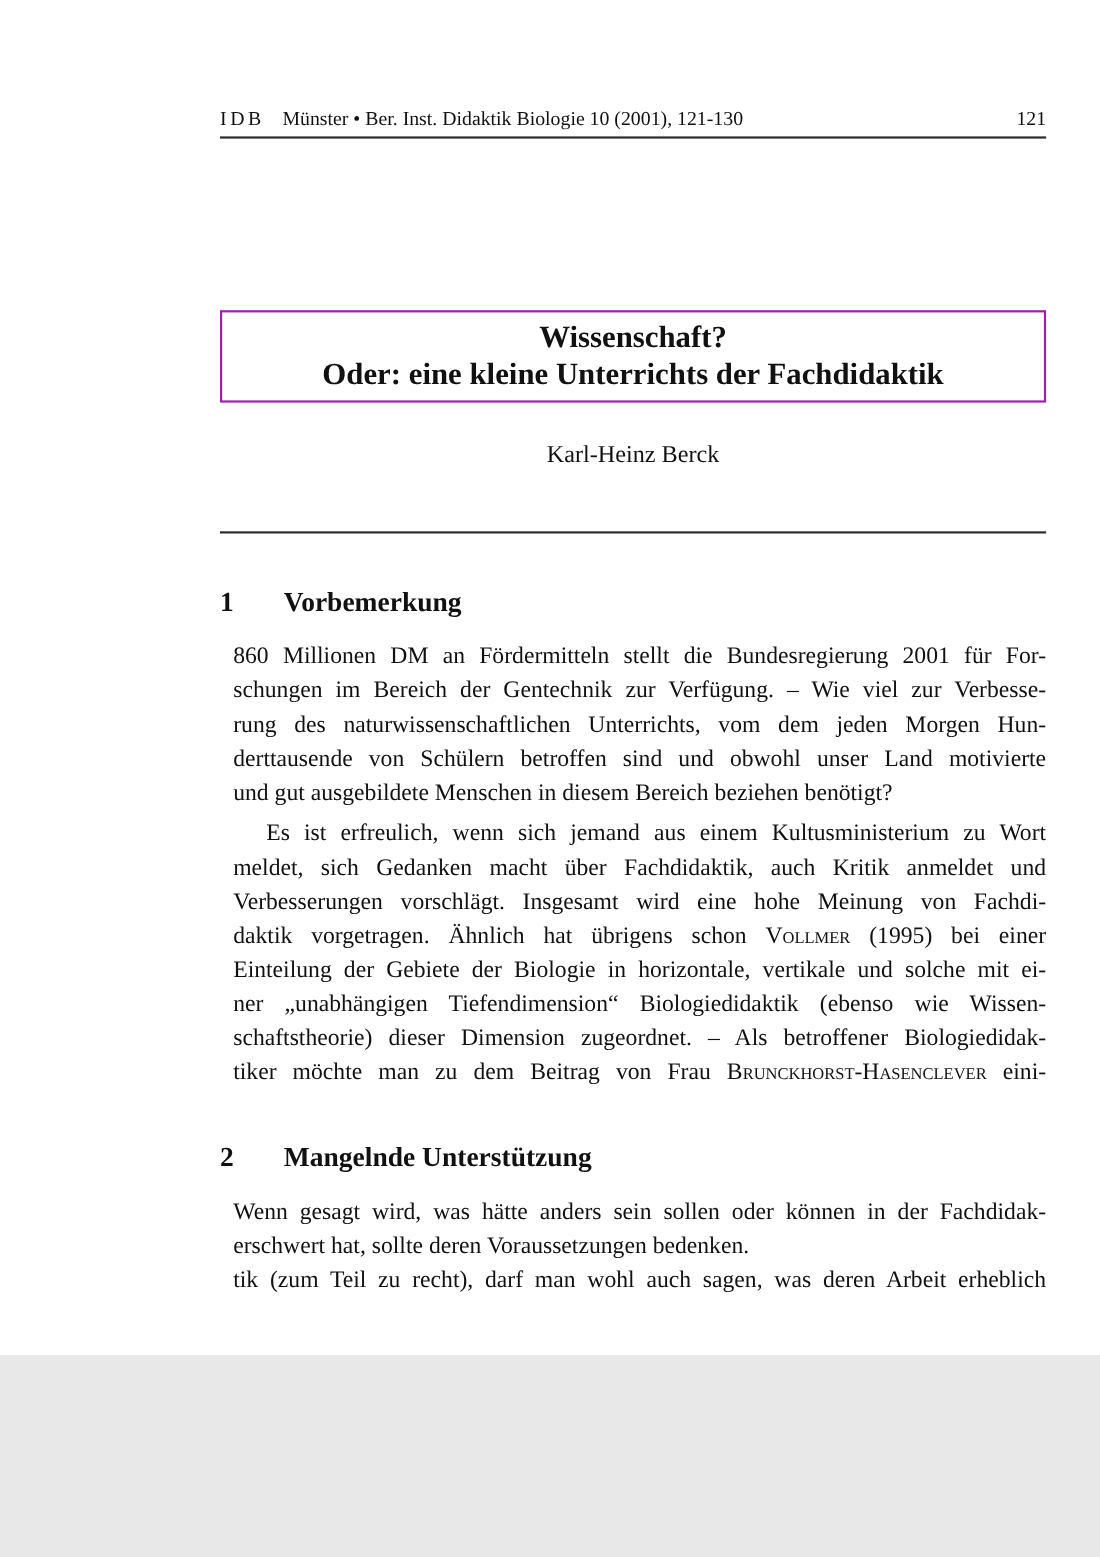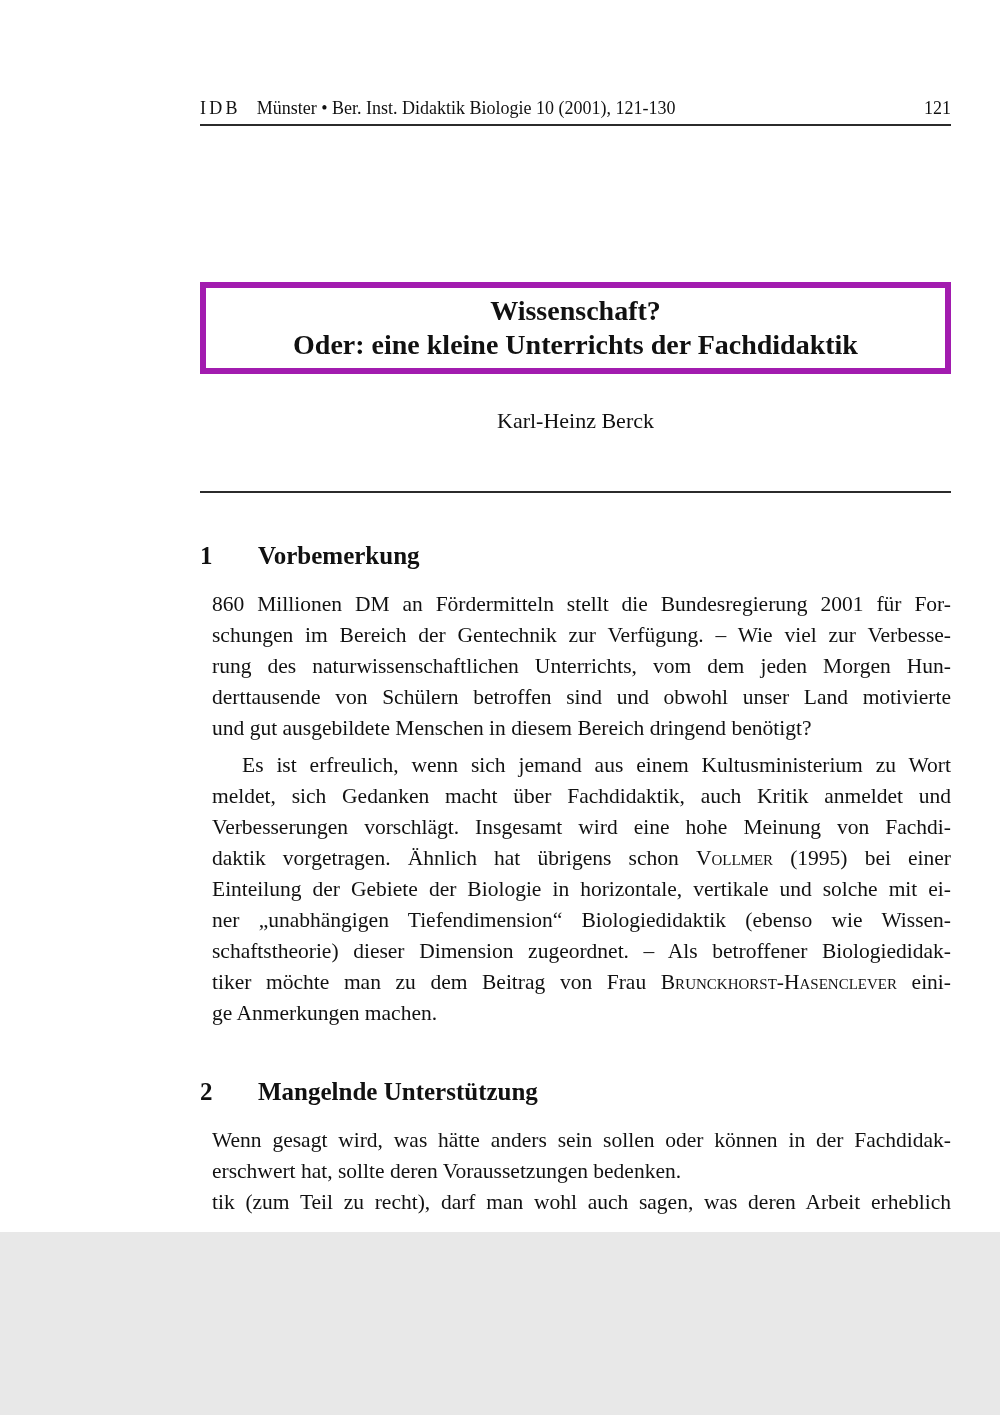--- a/index.html
+++ b/index.html
@@ -34,21 +34,21 @@
   .journal-abbr {
     letter-spacing: 0.18em;
     margin-right: 16px;
     white-space: nowrap;
   }
   .journal-citation { flex: 1 1 auto; white-space: nowrap; }
   .page-number { margin-left: auto; text-align: right; margin-top: 34px; }
   
   .title-box {
     margin-top: 156px;
-    border: 6px solid #a21caf;
+    border: 2px solid #a21caf;
     padding: 6px 8px;
     text-align: center;
     font-weight: bold;
     font-size: 28px;
     line-height: 34px;
   }
   
   .subtitle {
     margin-top: 30px;
     text-align: center;
@@ -125,32 +125,31 @@
       <div class="section-heading">
         <span class="sec-num">1</span>
         <span class="sec-title">Vorbemerkung</span>
       </div>
       <div class="body-block">
           <div class="para">
             <div class="tline"><span>860 Millionen DM an Fördermitteln stellt die Bundesregierung 2001 für For-</span></div>
             <div class="tline"><span>schungen im Bereich der Gentechnik zur Verfügung. – Wie viel zur Verbesse-</span></div>
             <div class="tline"><span>rung des naturwissenschaftlichen Unterrichts, vom dem jeden Morgen Hun-</span></div>
             <div class="tline"><span>derttausende von Schülern betroffen sind und obwohl unser Land motivierte</span></div>
-            <div class="tline last"><span>und gut ausgebildete Menschen in diesem Bereich dringend benötigt?</span></div>
+            <div class="tline last"><span>und gut ausgebildete Menschen in diesem Bereich beziehen benötigt?</span></div>
           </div>
           <div class="para indent">
             <div class="tline"><span>Es ist erfreulich, wenn sich jemand aus einem Kultusministerium zu Wort</span></div>
             <div class="tline"><span>meldet, sich Gedanken macht über Fachdidaktik, auch Kritik anmeldet und</span></div>
             <div class="tline"><span>Verbesserungen vorschlägt. Insgesamt wird eine hohe Meinung von Fachdi-</span></div>
             <div class="tline"><span>daktik vorgetragen. Ähnlich hat übrigens schon </span><span class="smallcaps">Vollmer</span><span> (1995) bei einer</span></div>
             <div class="tline"><span>Einteilung der Gebiete der Biologie in horizontale, vertikale und solche mit ei-</span></div>
             <div class="tline"><span>ner „unabhängigen Tiefendimension“ Biologiedidaktik (ebenso wie Wissen-</span></div>
             <div class="tline"><span>schaftstheorie) dieser Dimension zugeordnet. – Als betroffener Biologiedidak-</span></div>
             <div class="tline"><span>tiker möchte man zu dem Beitrag von Frau </span><span class="smallcaps">Brunckhorst-Hasenclever</span><span> eini-</span></div>
-            <div class="tline last"><span>ge Anmerkungen machen.</span></div>
           </div>
         </div>
     </div>
 
     <div>
       <div class="section-heading">
         <span class="sec-num">2</span>
         <span class="sec-title">Mangelnde Unterstützung</span>
       </div>
       <div class="body-block">

